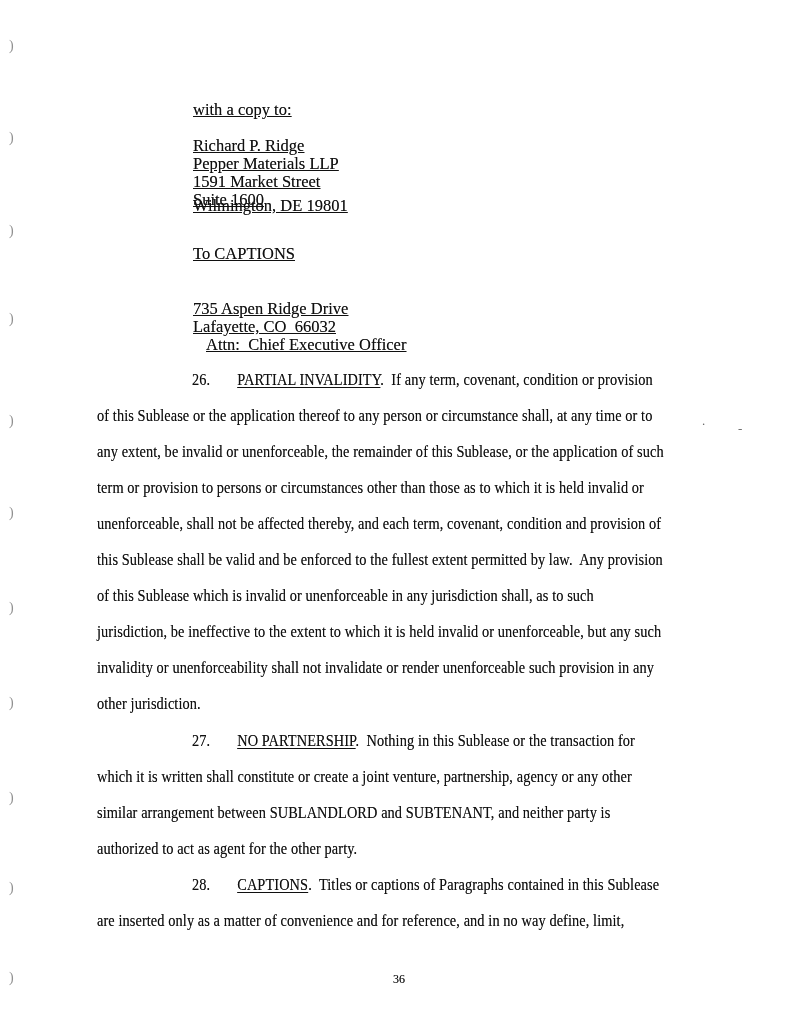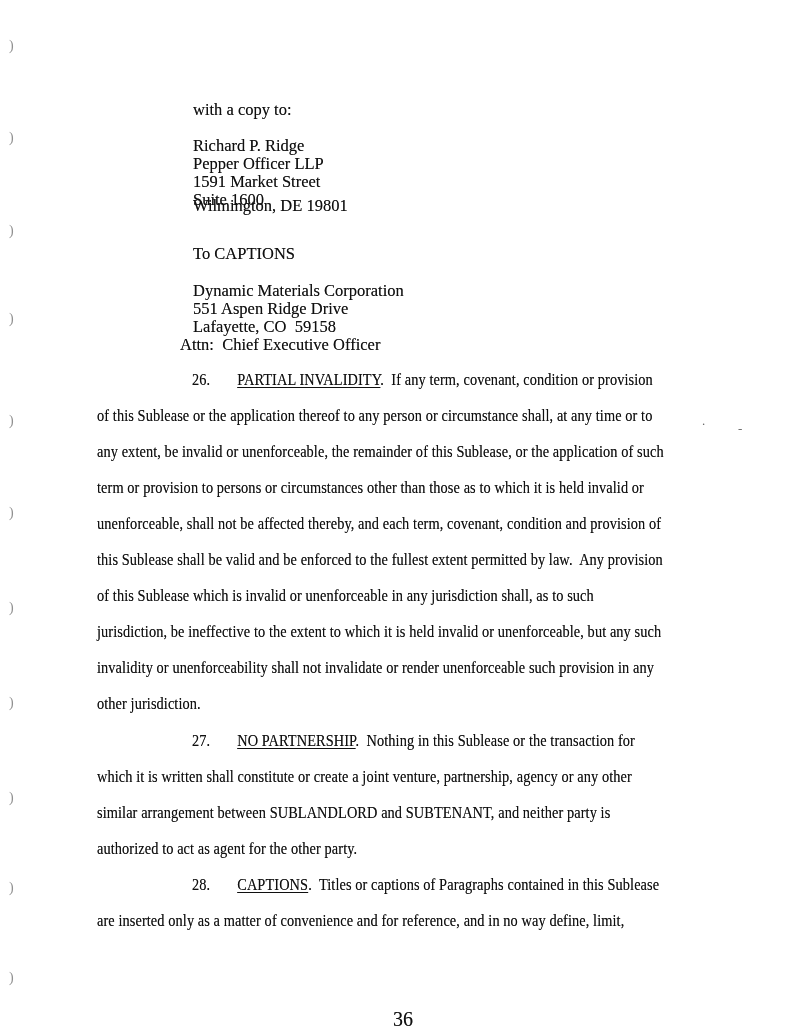--- a/index.html
+++ b/index.html
@@ -24,22 +24,22 @@
     transform: scaleX(0.87);
     transform-origin: left top;
     letter-spacing: 0.1px;
   }
   .pnum { display: inline-block; width: 52px; }
   .phead {
     text-decoration: underline;
     text-underline-offset: 2px;
     text-decoration-thickness: 1.3px;
   }
-  .addr-line { letter-spacing: 0; }
-  .page-number { font-size: 20px; margin-top: 40px; }
+  .addr-line { letter-spacing: 0; text-decoration: underline; }
+  .page-number { font-size: 12px; }
   .mark {
     position: absolute;
     left: 9px;
     color: #909090;
     font-size: 14px;
     font-family: "Liberation Serif", serif;
     text-shadow: none;
   }
   .artifact {
     position: absolute;
@@ -64,31 +64,30 @@
   <span class="mark" style="top:790px">)</span>
   <span class="mark" style="top:880px">)</span>
   <span class="mark" style="top:970px">)</span>
 
   <span class="artifact" style="left:702px; top:413px">.</span>
   <span class="artifact" style="left:738px; top:421px">-</span>
 
   <div class="line addr-line" style="left:193px; top:100px">with a copy to:</div>
 
   <div class="line addr-line" style="left:193px; top:136px">Richard P. Ridge</div>
-  <div class="line addr-line" style="left:193px; top:154px">Pepper Officer LLP</div>
+  <div class="line addr-line" style="left:193px; top:154px">Pepper Materials LLP</div>
   <div class="line addr-line" style="left:193px; top:172px">1591 Market Street</div>
   <div class="line addr-line" style="left:193px; top:190px">Suite 1600</div>
   <div class="line addr-line" style="left:193px; top:196px">Wilmington, DE 19801</div>
 
   <div class="line addr-line" style="left:193px; top:244px">To CAPTIONS</div>
 
-  <div class="line addr-line" style="left:193px; top:281px">Dynamic Materials Corporation</div>
-  <div class="line addr-line" style="left:193px; top:299px">551 Aspen Ridge Drive</div>
-  <div class="line addr-line" style="left:193px; top:317px">Lafayette, CO  59158</div>
-  <div class="line addr-line" style="left:180px; top:335px">Attn:  Chief Executive Officer</div>
+  <div class="line addr-line" style="left:193px; top:299px">735 Aspen Ridge Drive</div>
+  <div class="line addr-line" style="left:193px; top:317px">Lafayette, CO  66032</div>
+  <div class="line addr-line" style="left:206px; top:335px">Attn:  Chief Executive Officer</div>
 
   <div class="line body-line" style="left:192px; top:370px"><span class="pnum">26.</span><span class="phead">PARTIAL INVALIDITY</span><span>.  If any term, covenant, condition or provision</span></div>
   <div class="line body-line" style="left:97px; top:406px">of this Sublease or the application thereof to any person or circumstance shall, at any time or to</div>
   <div class="line body-line" style="left:97px; top:442px">any extent, be invalid or unenforceable, the remainder of this Sublease, or the application of such</div>
   <div class="line body-line" style="left:97px; top:478px">term or provision to persons or circumstances other than those as to which it is held invalid or</div>
   <div class="line body-line" style="left:97px; top:514px">unenforceable, shall not be affected thereby, and each term, covenant, condition and provision of</div>
   <div class="line body-line" style="left:97px; top:550px">this Sublease shall be valid and be enforced to the fullest extent permitted by law.  Any provision</div>
   <div class="line body-line" style="left:97px; top:586px">of this Sublease which is invalid or unenforceable in any jurisdiction shall, as to such</div>
   <div class="line body-line" style="left:97px; top:622px">jurisdiction, be ineffective to the extent to which it is held invalid or unenforceable, but any such</div>
   <div class="line body-line" style="left:97px; top:658px">invalidity or unenforceability shall not invalidate or render unenforceable such provision in any</div>

